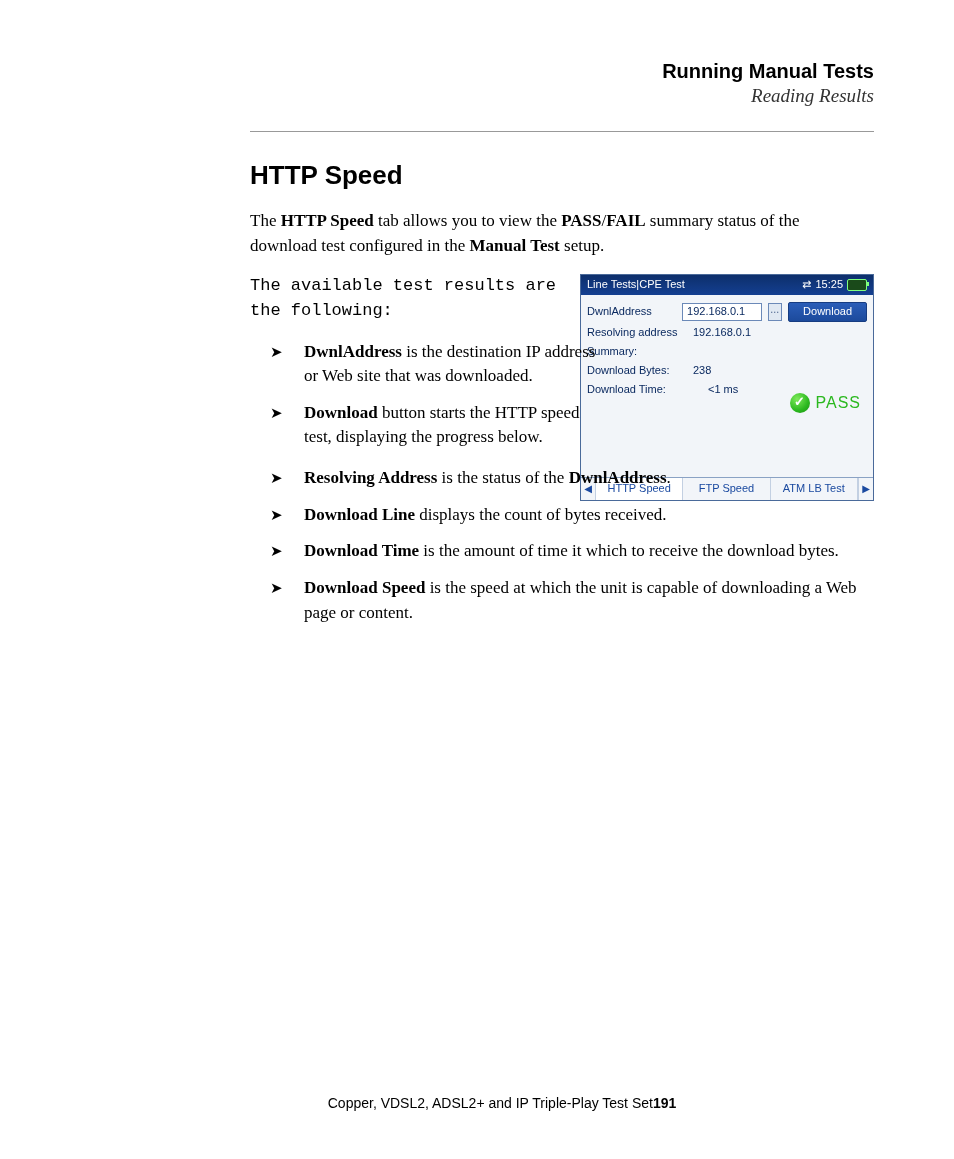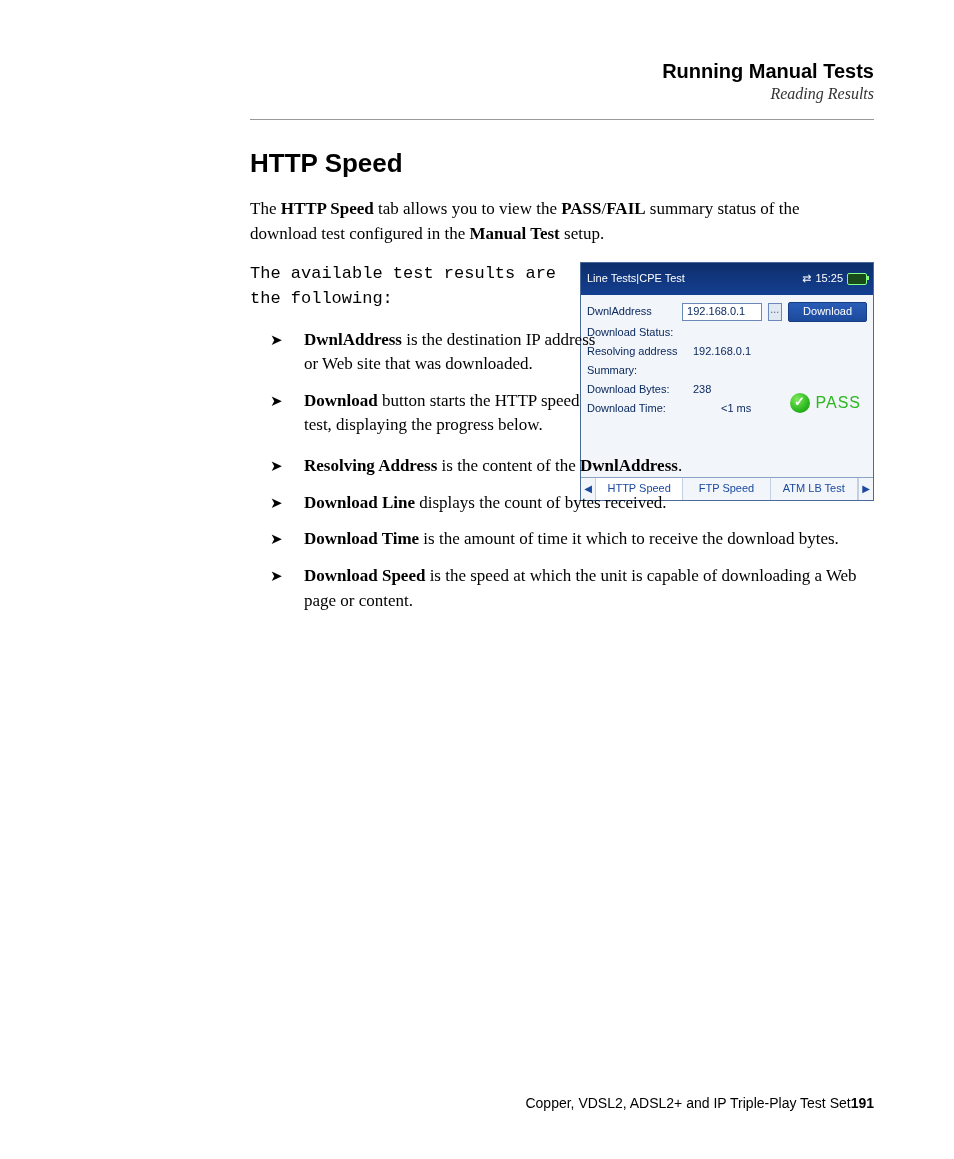--- a/index.html
+++ b/index.html
@@ -16,31 +16,31 @@
   .page {
     padding: 60px 80px 50px 130px;
     box-sizing: border-box;
     height: 100%;
     position: relative;
   }
   .header {
     text-align: right;
     margin-left: 120px;
     border-bottom: 1px solid #999;
-    padding-bottom: 16px;
+    padding-bottom: 24px;
     margin-bottom: 28px;
   }
   .header-title {
     font-family: 'Segoe UI', 'Helvetica Neue', Arial, sans-serif;
     font-weight: 700;
     font-size: 20px;
   }
   .header-sub {
     font-style: italic;
-    font-size: 16px;
+    font-size: 19px;
     color: #333;
     margin-top: 2px;
   }
   .section-title {
     font-family: 'Segoe UI', 'Helvetica Neue', Arial, sans-serif;
     font-weight: 700;
     font-size: 26px;
     margin: 0 0 18px 120px;
   }
   .content {
@@ -62,21 +62,21 @@
     top: 2px;
     font-size: 15px;
     color: #000;
   }
   .footer {
     position: absolute;
     bottom: 48px;
     left: 130px;
     right: 80px;
     display: flex;
-    justify-content: flex-end;
+    justify-content: center;
     font-family: 'Segoe UI', 'Helvetica Neue', Arial, sans-serif;
     font-size: 14px;
   }
   .footer-page { font-weight: 700; }
 
   
   .device {
     position: absolute;
     top: 0;
     right: 0;
@@ -87,21 +87,21 @@
     font-size: 11px;
     color: #0b2a60;
     box-sizing: border-box;
   }
   .dev-title {
     background: linear-gradient(#0d2f6b,#143f91);
     color: #fff;
     display: flex;
     justify-content: space-between;
     align-items: center;
-    padding: 8px 6px;
+    padding: 2px 6px;
     font-size: 11px;
   }
   .dev-title .right { display: flex; gap: 4px; align-items: center; }
   .batt {
     display: inline-block; width: 18px; height: 10px;
     border: 1px solid #7fff7f; border-radius: 2px; position: relative; background: #1a4a1a;
   }
   .batt::after { content:""; position:absolute; right:-3px; top:2px; width:2px; height:4px; background:#7fff7f; }
   .dev-body { padding: 4px 6px 8px 6px; background: #f2f5f9; }
   .row { display:flex; align-items:center; margin: 3px 0; gap: 6px; }
@@ -172,36 +172,33 @@
         <div class="dev-body" style="position:relative; height:170px;">
           <div class="row">
             <span class="lbl">DwnlAddress</span>
             <span class="input">
                 <span>192.168.0.1</span>
               </span>
             <span class="ellips">⋯</span>
             <span class="dlbtn">Download</span>
           </div>
           <div class="row">
-              <span class="lbl" style="width:auto">Download Status:</span>
-            </div>
-          <div class="row">
             <span class="lbl">Resolving address</span>
             <span class="val">192.168.0.1</span>
           </div>
           <div class="row">
               <span class="lbl">Summary:</span>
             </div>
           <div class="row">
             <span class="lbl">Download Bytes:</span>
             <span class="val">238</span>
           </div>
           <div class="row">
             <span class="lbl">Download Time:</span>
-            <span class="val" style="margin-left:28px">&lt;1 ms</span>
+            <span class="val" style="margin-left:15px">&lt;1 ms</span>
           </div>
           <div class="pass-wrap">
             <span class="pass-check">✓</span>
             <span class="pass-text">PASS</span>
           </div>
         </div>
         <div class="tabs">
           <div class="tab-arrow">◀</div>
           <div class="tab active">HTTP Speed</div>
           <div class="tab">FTP Speed</div>
@@ -217,21 +214,21 @@
           <span class="bold">DwnlAddress</span><span> is the destination IP address or Web site that was downloaded.</span>
         </li>
         <li>
           <span class="bold">Download</span><span> button starts the HTTP speed test, displaying the progress below.</span>
         </li>
       </ul>
     </div>
 
     <ul class="bullets" style="margin-top:12px;">
       <li>
-        <span class="bold">Resolving Address</span><span> is the content of the </span><span class="bold">DwnlAddress</span><span>.</span>
+        <span class="bold">Resolving Address</span><span> is the status of the </span><span class="bold">DwnlAddress</span><span>.</span>
       </li>
       <li>
         <span class="bold">Download Line</span><span> displays the count of bytes received.</span>
       </li>
       <li>
         <span class="bold">Download Time</span><span> is the amount of time it which to receive the download bytes.</span>
       </li>
       <li>
         <span class="bold">Download Speed</span><span> is the speed at which the unit is capable of downloading a Web page or content.</span>
       </li>

